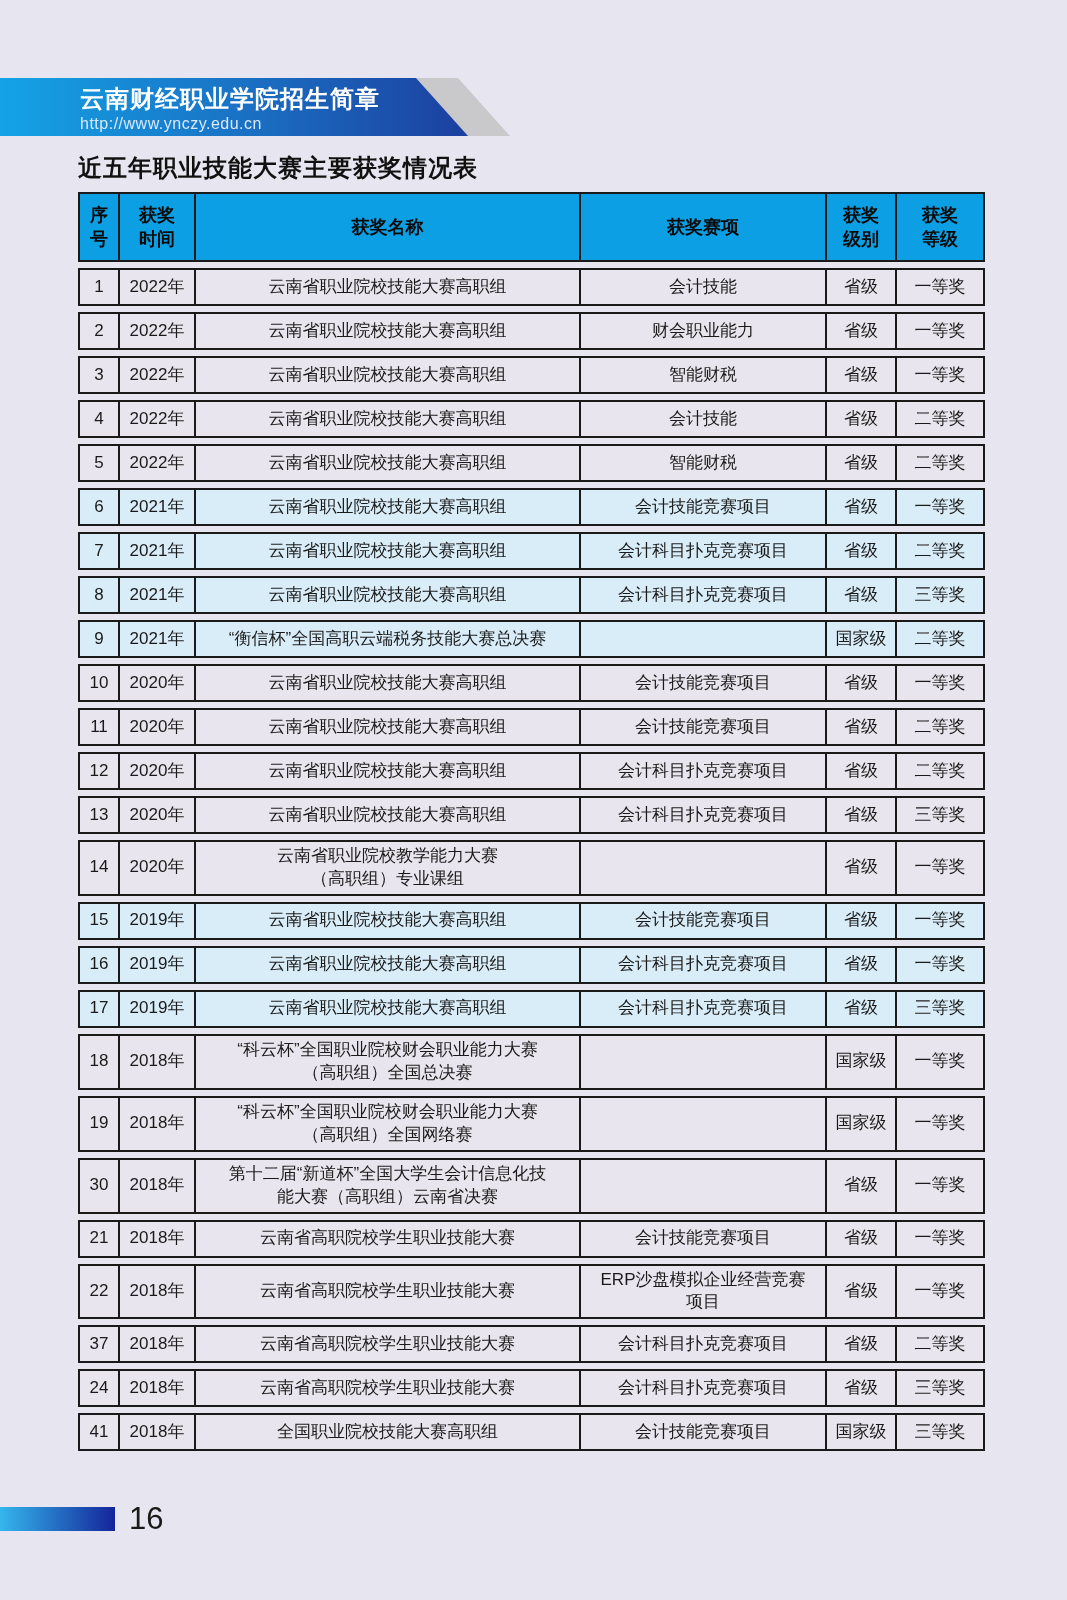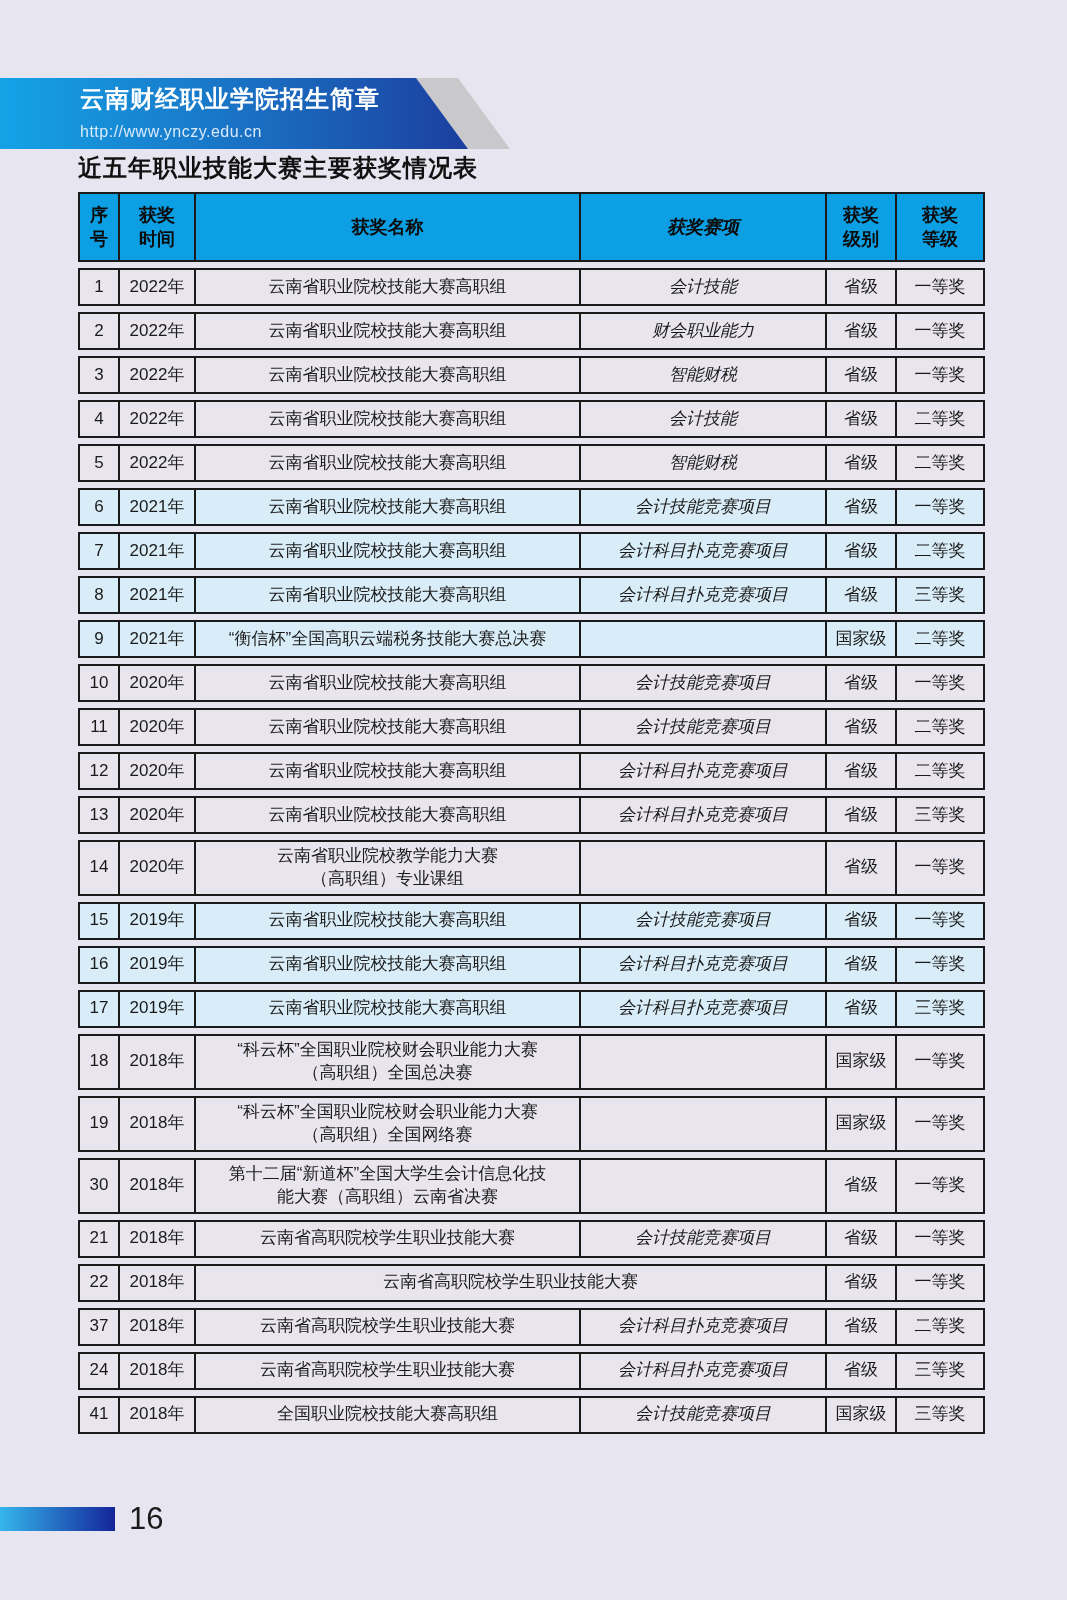--- a/index.html
+++ b/index.html
@@ -8,34 +8,34 @@
     position: relative;
     width: 1067px;
     height: 1600px;
     overflow: hidden;
     background: var(--page_bg, #e7e6f0);
     font-family: "Liberation Sans", "DejaVu Sans", sans-serif;
     color: #1a1a1a;
   }
 
   
-  .banner { position: absolute; left: 0; top: 78px; width: 560px; height: 71px; }
+  .banner { position: absolute; left: 0; top: 78px; width: 560px; height: 58px; }
   .banner-gray {
     position: absolute; left: 0; top: 0; width: 510px; height: 100%;
     background: var(--banner_gray, #c9c9cc);
     clip-path: polygon(0 0, 458px 0, 510px 100%, 0 100%);
   }
   .banner-blue {
     position: absolute; left: 0; top: 0; width: 468px; height: 100%;
     background: linear-gradient(90deg, var(--banner_gradient_start, #14a3e6) 0%, #1a6ec2 55%, var(--banner_gradient_end, #1c3f9f) 100%);
     clip-path: polygon(0 0, 416px 0, 468px 100%, 0 100%);
     padding: 5px 0 0 80px;
   }
   .banner-title { font-size: 24px; font-weight: bold; color: #ffffff; letter-spacing: 1px; }
-  .banner-url   { font-size: 16px; color: #d9eafb; margin-top: 8px; letter-spacing: 0.5px; }
+  .banner-url   { font-size: 16px; color: #d9eafb; margin-top: 0; letter-spacing: 0.5px; }
 
   
   .table-title {
     position: absolute; left: 78px; top: 152px; width: 907px;
     text-align: left; font-size: 24px; font-weight: bold; color: #111;
     letter-spacing: 1px;
   }
 
   
   .awards-table { position: absolute; left: 78px; top: 192px; width: 907px; }
@@ -60,21 +60,21 @@
     padding: 3px 4px;
     white-space: pre-line;
     border-left: 2px solid var(--border, #1a1a1a);
   }
   .hc { font-size: 18px; font-weight: bold; color: #0b0b0b; }
   .c:first-child, .hc:first-child { border-left: none; }
 
   .c-no    { flex: 0 0 38px; }
   .c-year  { flex: 0 0 76px; }
   .c-name  { flex: 1 1 auto; }
-  .c-event { flex: 0 0 246px; font-style: italic; }
+  .c-event { flex: 0 0 246px; }
   .c-level { flex: 0 0 70px; }
   .c-grade { flex: 0 0 88px; }
 
   
   .footer { position: absolute; left: 0; top: 1501px; display: flex; align-items: center; }
   .footer-bar {
     width: 115px; height: 24px;
     background: linear-gradient(90deg, var(--footer_gradient_start, #35b6ec), var(--footer_gradient_end, #14259a));
   }
   .footer-num { margin-left: 14px; font-size: 31px; color: #1a1a1a; }
@@ -275,20 +275,22 @@
     <div class="c c-year">2018年</div>
     <div class="c c-name">云南省高职院校学生职业技能大赛</div>
     <div class="c c-event">会计技能竞赛项目</div>
     <div class="c c-level">省级</div>
     <div class="c c-grade">一等奖</div>
   </div>
       <div class="trow theme-lavender">
     <div class="c c-no">22</div>
     <div class="c c-year">2018年</div>
     <div class="c c-name">云南省高职院校学生职业技能大赛</div>
+    <div class="c c-event">ERP沙盘模拟企业经营竞赛
+项目</div>
     <div class="c c-level">省级</div>
     <div class="c c-grade">一等奖</div>
   </div>
       <div class="trow theme-lavender">
     <div class="c c-no">37</div>
     <div class="c c-year">2018年</div>
     <div class="c c-name">云南省高职院校学生职业技能大赛</div>
     <div class="c c-event">会计科目扑克竞赛项目</div>
     <div class="c c-level">省级</div>
     <div class="c c-grade">二等奖</div>

